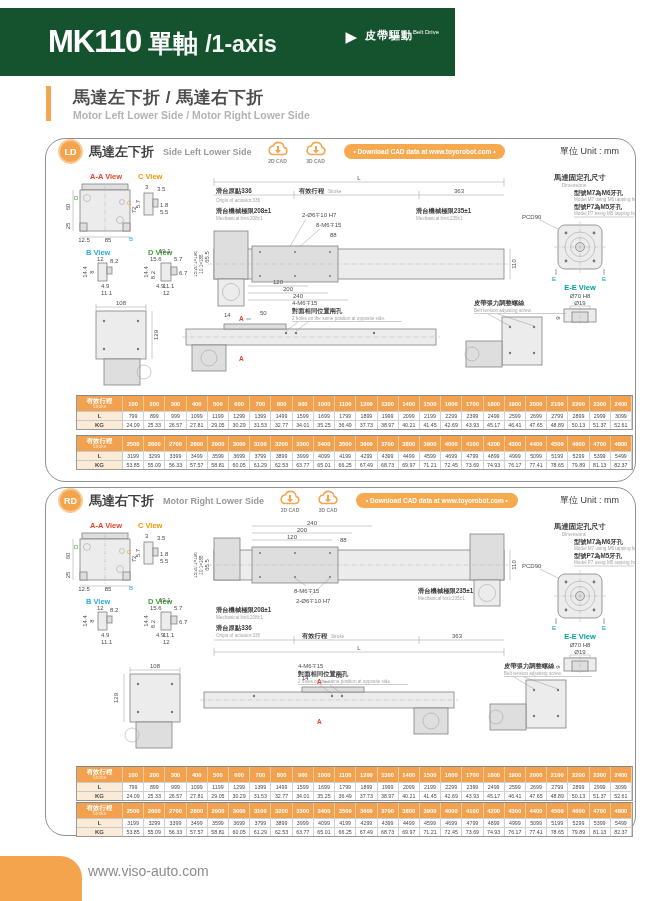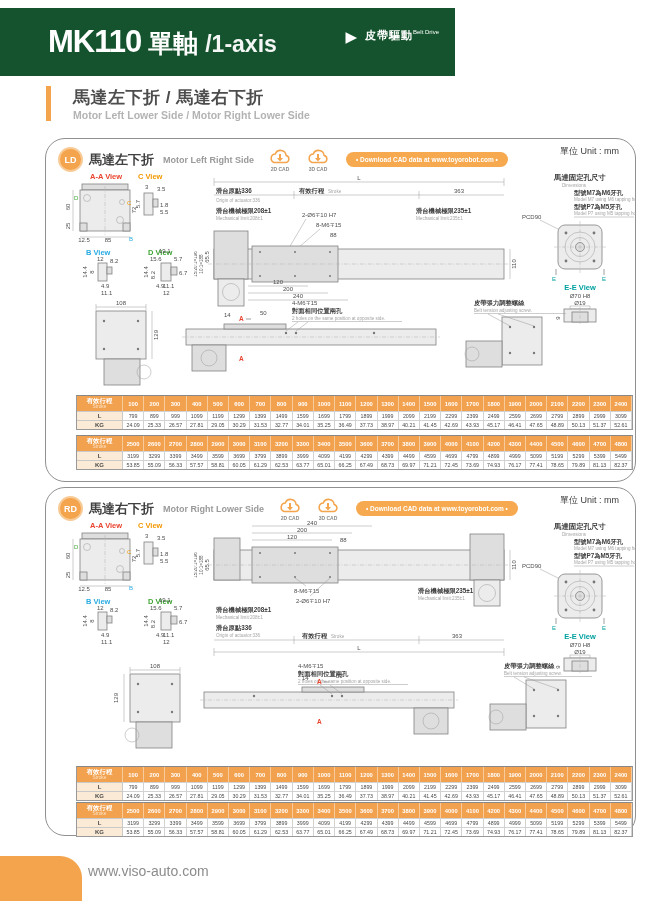--- a/index.html
+++ b/index.html
@@ -18,21 +18,21 @@
 .badge-en{font-size:6px;margin-top:1px}
 
 .sec{position:absolute;left:46px;top:86px;border-left:5px solid #F4A44C;padding-left:22px}
 .sec-title{font-size:17px;font-weight:bold;color:#4d4d4d;letter-spacing:.5px}
 .sec-sub{font-size:10.5px;color:#b3b3b3;font-weight:bold;margin-top:0}
 
 .panel{position:absolute;left:45px;width:591px;border:1.5px solid #909090;border-radius:20px;background:#fff}
 .p1{top:138px;height:344px}
 .p2{top:487px;height:349px}
 .unit{position:absolute;top:6px;right:16px;font-size:9px;color:#3a3a3a}
-.phead{position:absolute;left:12px;top:8px;display:flex;align-items:center;gap:6px}
+.phead{position:absolute;left:12px;top:0;display:flex;align-items:center;gap:6px}
 .pbadge{width:25px;height:25px;border-radius:50%;background:#F4A44C;color:#fff;font-size:9px;font-weight:bold;display:flex;align-items:center;justify-content:center;border:2px solid #F8CA96;flex:0 0 auto}
 .ptitle-cn{font-size:13px;font-weight:bold;color:#404040;white-space:nowrap}
 .ptitle-en{font-size:9px;color:#9a9a9a;font-weight:bold;margin-left:3px;white-space:nowrap}
 .cloud{display:flex;flex-direction:column;align-items:center;margin-left:8px}
 .cloud-cap{font-size:5px;color:#8a8a8a;font-weight:bold;margin-top:1px}
 .pill{background:#F6A94F;color:#fff;font-size:6.5px;font-weight:bold;border-radius:8px;padding:4px 10px;margin-left:10px;white-space:nowrap}
 
 svg text{font-family:"Liberation Sans","DejaVu Sans",sans-serif}
 .t-dim{font-size:6px;fill:#4e4e4e}
 .t-dim5{font-size:4.6px;fill:#4e4e4e}
@@ -84,21 +84,21 @@
   <div class="sec">
     <div class="sec-title">馬達左下折 / 馬達右下折</div>
     <div class="sec-sub">Motor Left Lower Side / Motor Right Lower Side</div>
   </div>
 
   <div class="panel p1">
     <div class="unit">單位 Unit : mm</div>
     <div class="phead">
       <div class="pbadge">LD</div>
       <span class="ptitle-cn">馬達左下折</span>
-      <span class="ptitle-en">Motor Left Right Side</span>
+      <span class="ptitle-en">Side Left Lower Side</span>
       <span class="cloud">
         <svg width="24" height="17" viewBox="0 0 24 17">
             <path d="M6 14.5h11.5a3.6 3.6 0 0 0 .6-7.1A5.6 5.6 0 0 0 7.3 6 4.4 4.4 0 0 0 6 14.5z" fill="none" stroke="#F4A44C" stroke-width="1.5"></path>
             <path d="M11 6h2v4h2l-3 3.4L9 10h2z" fill="#F4A44C"></path>
           </svg>
         <span class="cloud-cap">2D CAD</span>
       </span>
       <span class="cloud">
         <svg width="24" height="17" viewBox="0 0 24 17">
             <path d="M6 14.5h11.5a3.6 3.6 0 0 0 .6-7.1A5.6 5.6 0 0 0 7.3 6 4.4 4.4 0 0 0 6 14.5z" fill="none" stroke="#F4A44C" stroke-width="1.5"></path>

